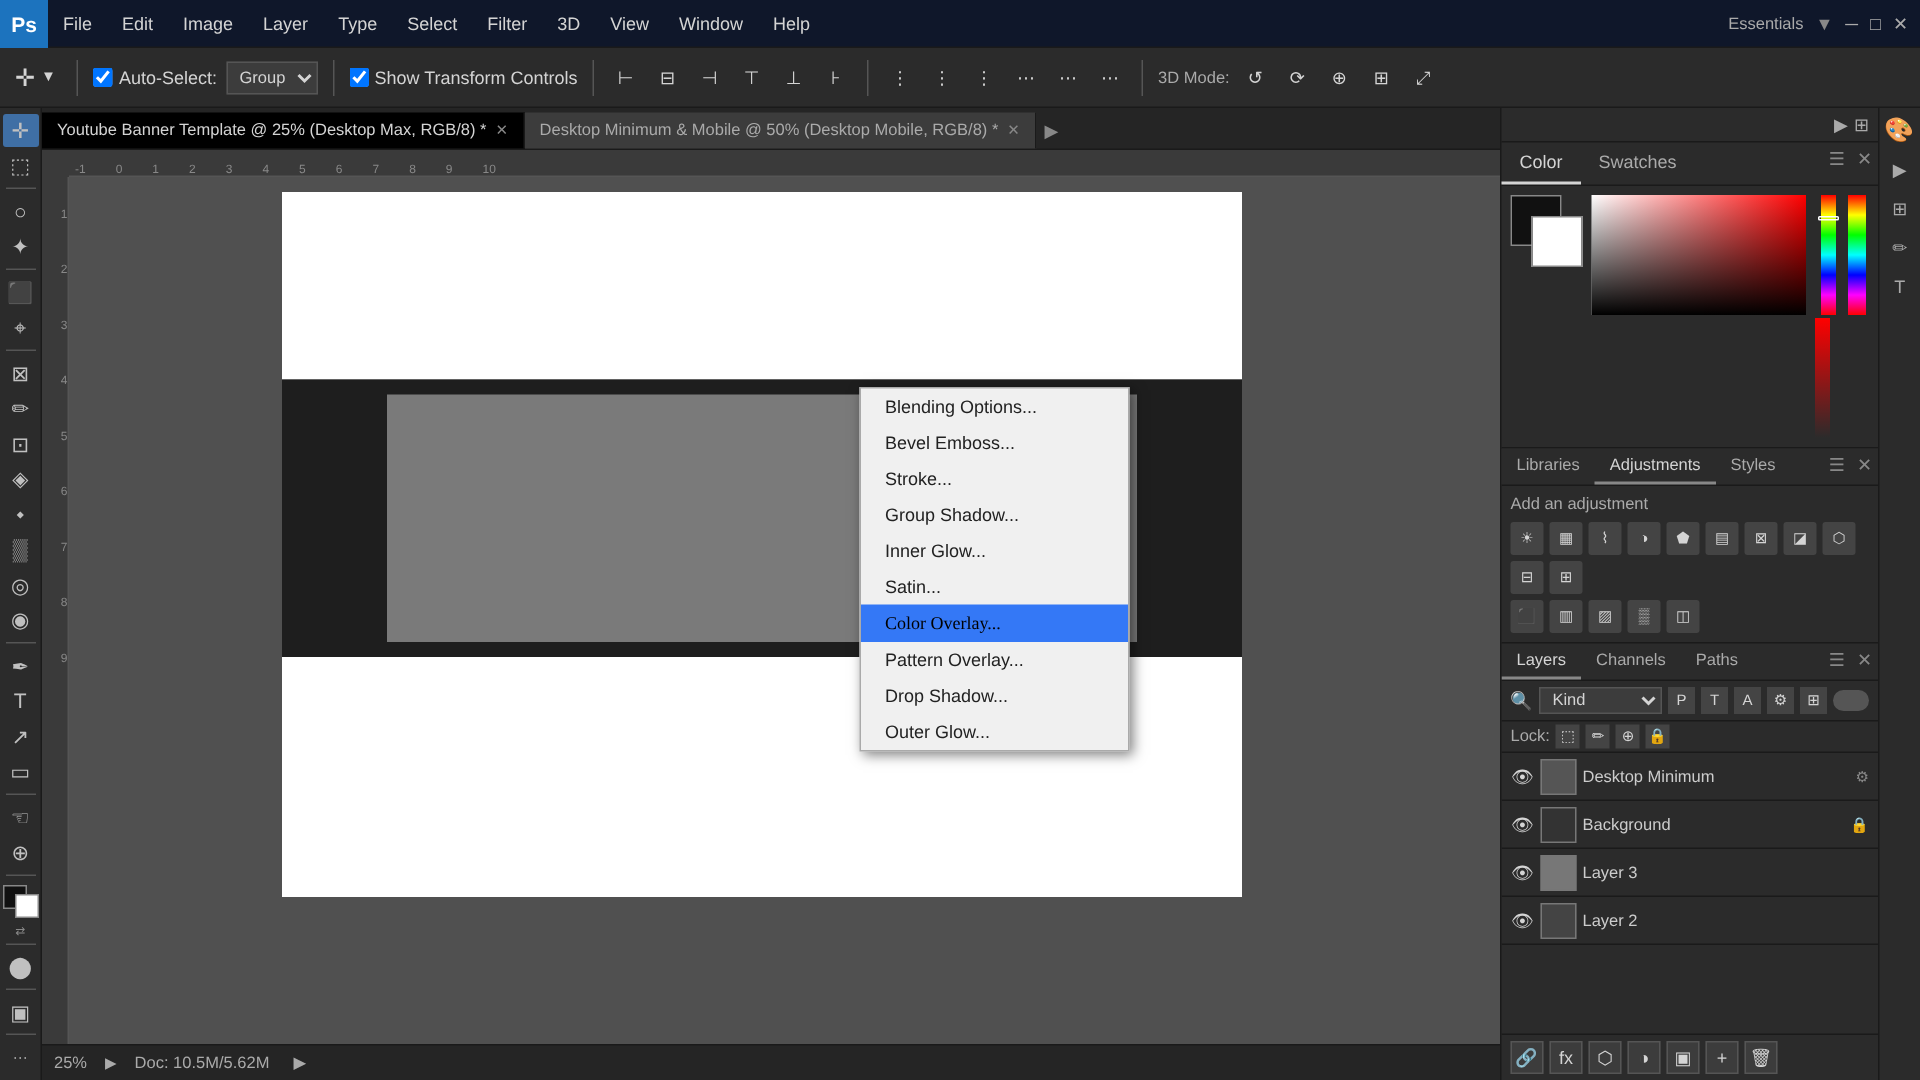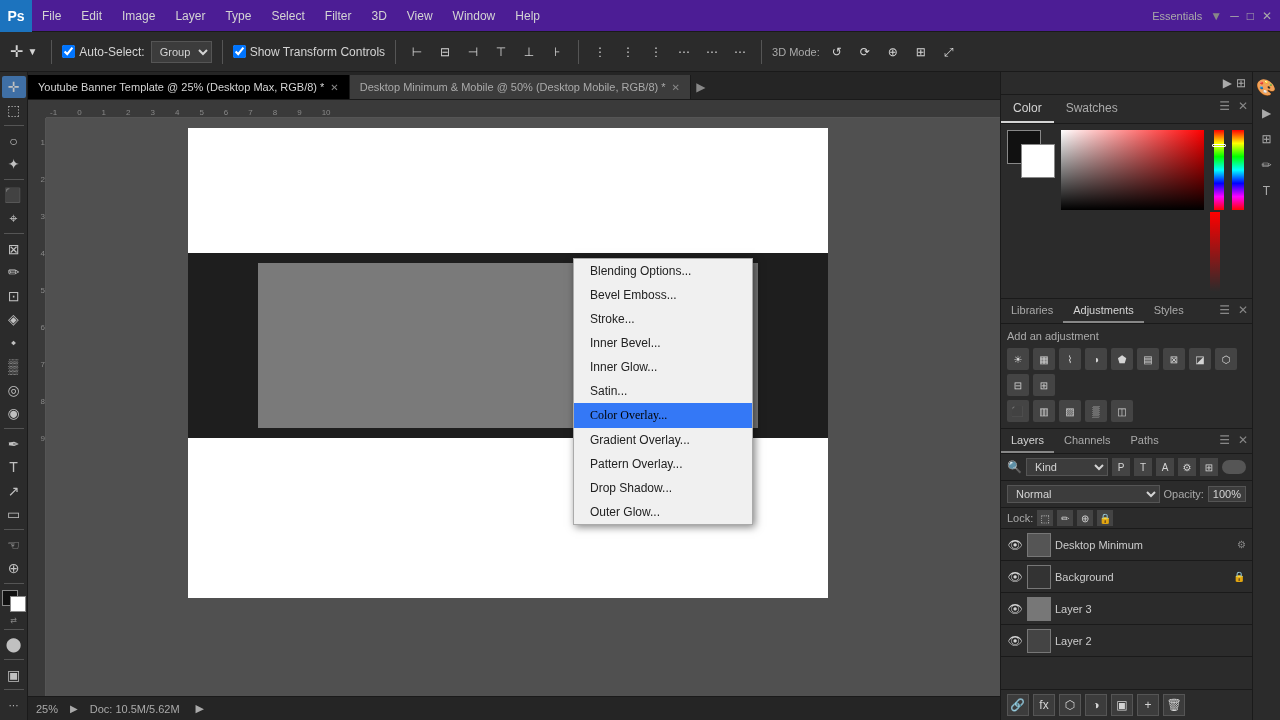--- a/index.html
+++ b/index.html
@@ -1,20 +1,20 @@
 <!DOCTYPE html>
 <html><head>
   <meta charset="utf-8">
   <style>
     * { margin: 0; padding: 0; box-sizing: border-box; }
     body { width: 1280px; height: 720px; overflow: hidden; background: #3c3c3c; font-family: 'Arial', sans-serif; font-size: 12px; color: #d4d4d4; }
 
     
     .menu-bar {
-      width: 100%; height: 32px; background: #4c1d95; display: flex; align-items: center;
+      width: 100%; height: 32px; background: #0f172a; display: flex; align-items: center;
       border-bottom: 1px solid #1a1a1a;
       justify-content: flex-end;
     }
     .menu-logo {
       width: 32px; height: 32px; background: #1c73be; display: flex; align-items: center; justify-content: center;
       font-weight: bold; font-size: 14px; color: white; flex-shrink: 0;
     }
     .menu-items { display: flex; align-items: center; height: 100%; }
     .menu-item {
       padding: 0 10px; height: 100%; display: flex; align-items: center; cursor: pointer; font-size: 12px;
@@ -339,25 +339,24 @@
         </div>
 
         <div style="position:absolute;top:310px;left:0;width:640px;height:160px;background:white;"></div>
       </div>
 
 
       <div class="context-menu" style="top:140px;left:545px;">
         <div class="context-menu-item">Blending Options...</div>
         <div class="context-menu-item">Bevel  Emboss...</div>
         <div class="context-menu-item">Stroke...</div>
-        <div class="context-menu-item">Inner Bevel...</div>
+        <div class="context-menu-item">Group Shadow...</div>
         <div class="context-menu-item">Inner Glow...</div>
         <div class="context-menu-item">Satin...</div>
         <div class="context-menu-item highlighted">Color Overlay...</div>
-        <div class="context-menu-item">Gradient Overlay...</div>
         <div class="context-menu-item">Pattern Overlay...</div>
         <div class="context-menu-item">Drop Shadow...</div>
         <div class="context-menu-item">Outer Glow...</div>
       </div>
     </div>
 
     <div class="status-bar">
       <span>25%</span>
       <span style="font-size:10px;">▶</span>
       <span>Doc: 10.5M/5.62M</span>
@@ -452,30 +451,20 @@
           <option>Effect</option>
         </select>
         <div style="width:18px;height:18px;background:#444;display:flex;align-items:center;justify-content:center;cursor:pointer;font-size:10px;">P</div>
         <div style="width:18px;height:18px;background:#444;display:flex;align-items:center;justify-content:center;cursor:pointer;font-size:10px;">T</div>
         <div style="width:18px;height:18px;background:#444;display:flex;align-items:center;justify-content:center;cursor:pointer;font-size:10px;">A</div>
         <div style="width:18px;height:18px;background:#444;display:flex;align-items:center;justify-content:center;cursor:pointer;font-size:10px;">⚙</div>
         <div style="width:18px;height:18px;background:#444;display:flex;align-items:center;justify-content:center;cursor:pointer;font-size:10px;">⊞</div>
         <div style="width:24px;height:14px;background:#555;border-radius:7px;cursor:pointer;"></div>
       </div>
 
-      <div class="layers-controls">
-        <select class="layers-blend" style="flex:1;">
-          <option>Normal</option>
-          <option>Multiply</option>
-          <option>Screen</option>
-          <option>Overlay</option>
-        </select>
-        <span style="font-size:11px;color:#aaa;">Opacity:</span>
-        <span style="font-size:11px;color:#d4d4d4;cursor:pointer;background:#3c3c3c;border:1px solid #555;padding:1px 4px;">100%</span>
-      </div>
 
       <div class="layers-lock">
         <span style="font-size:11px;color:#aaa;">Lock:</span>
         <div style="width:16px;height:16px;background:#444;display:flex;align-items:center;justify-content:center;cursor:pointer;font-size:10px;">⬚</div>
         <div style="width:16px;height:16px;background:#444;display:flex;align-items:center;justify-content:center;cursor:pointer;font-size:10px;">✏</div>
         <div style="width:16px;height:16px;background:#444;display:flex;align-items:center;justify-content:center;cursor:pointer;font-size:10px;">⊕</div>
         <div style="width:16px;height:16px;background:#444;display:flex;align-items:center;justify-content:center;cursor:pointer;font-size:10px;">🔒</div>
       </div>
 
       <div class="layers-list">

